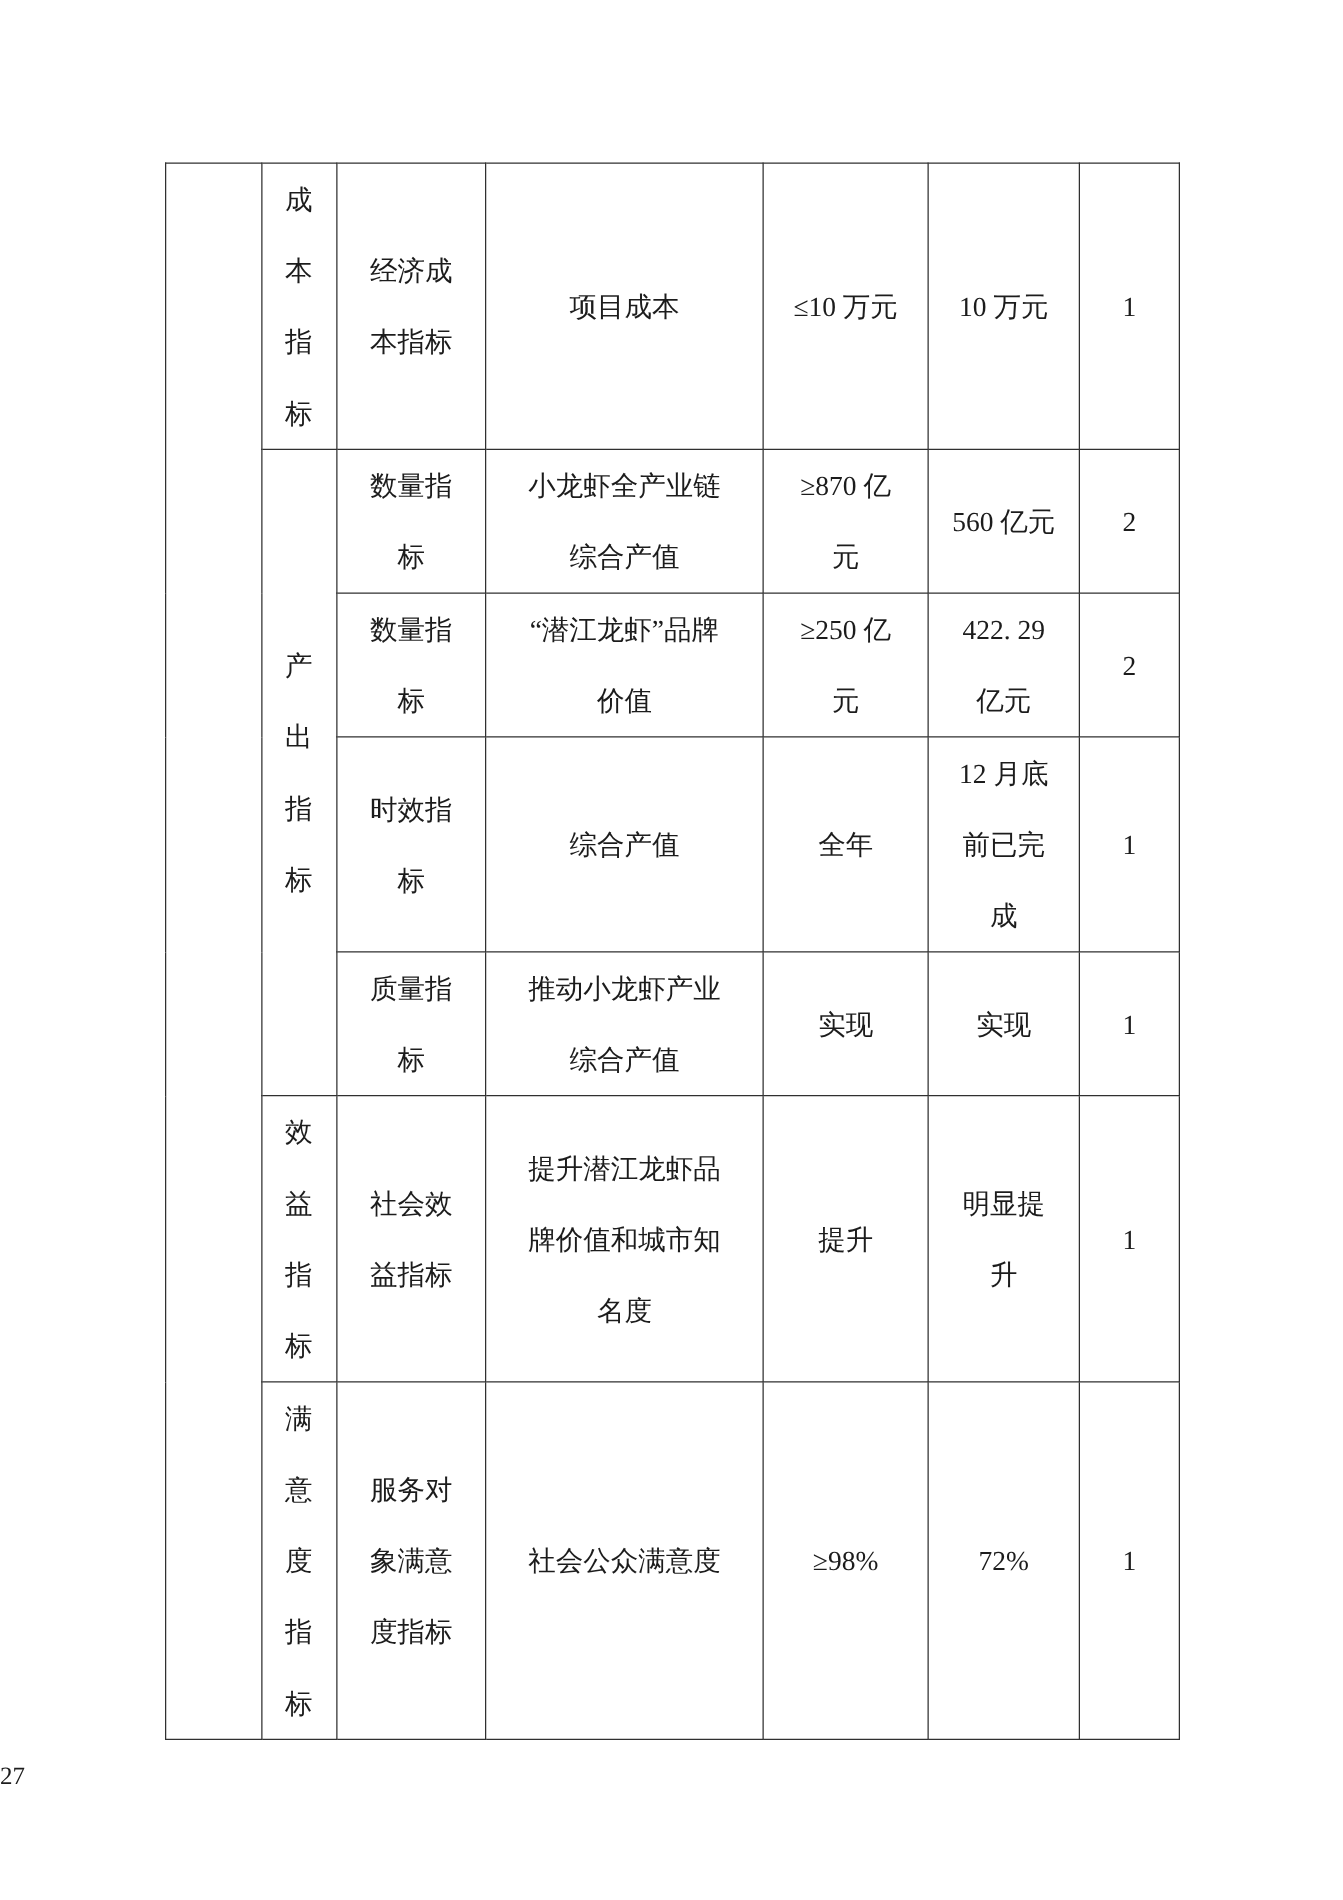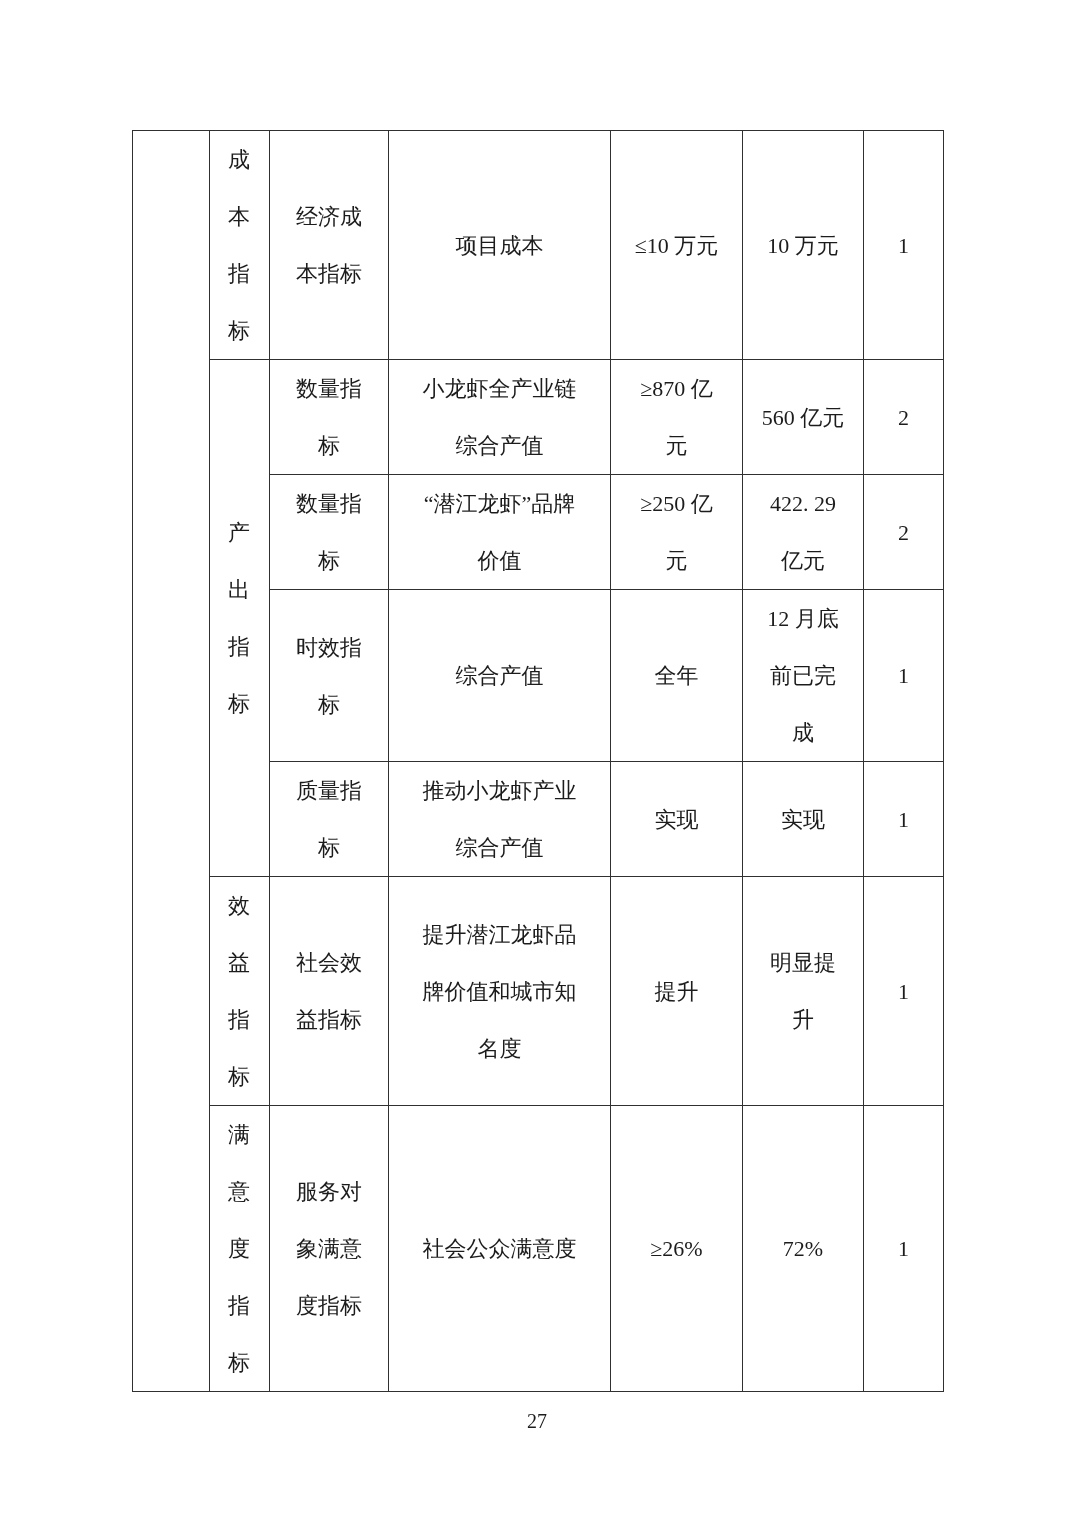--- a/index.html
+++ b/index.html
@@ -44,21 +44,21 @@
   tr.r1 { height: 114px; }
   tr.r2 { height: 113px; }
   tr.r3 { height: 170px; }
   tr.r4 { height: 114px; }
   tr.r5 { height: 226px; }
   tr.r6 { height: 282px; }
   .page-number {
     position: absolute;
     top: 1406px; left: 0;
     width: 100%;
-    text-align: center;
+    text-align: left;
     font-size: 20px;
     line-height: 30px;
     color: var(--text);
   }
 </style>
 </head>
 <body>
 
 <div class="page">
 
@@ -148,21 +148,21 @@
       <tr class="r6">
         <td class="cat">满
 意
 度
 指
 标</td>
         <td>服务对
 象满意
 度指标</td>
         <td>社会公众满意度</td>
-        <td>≥26%</td>
+        <td>≥98%</td>
         <td>72%</td>
         <td>1</td>
       </tr>
     </tbody>
   </table>
 
   <div class="page-number">27</div>
 
 </div>
 

